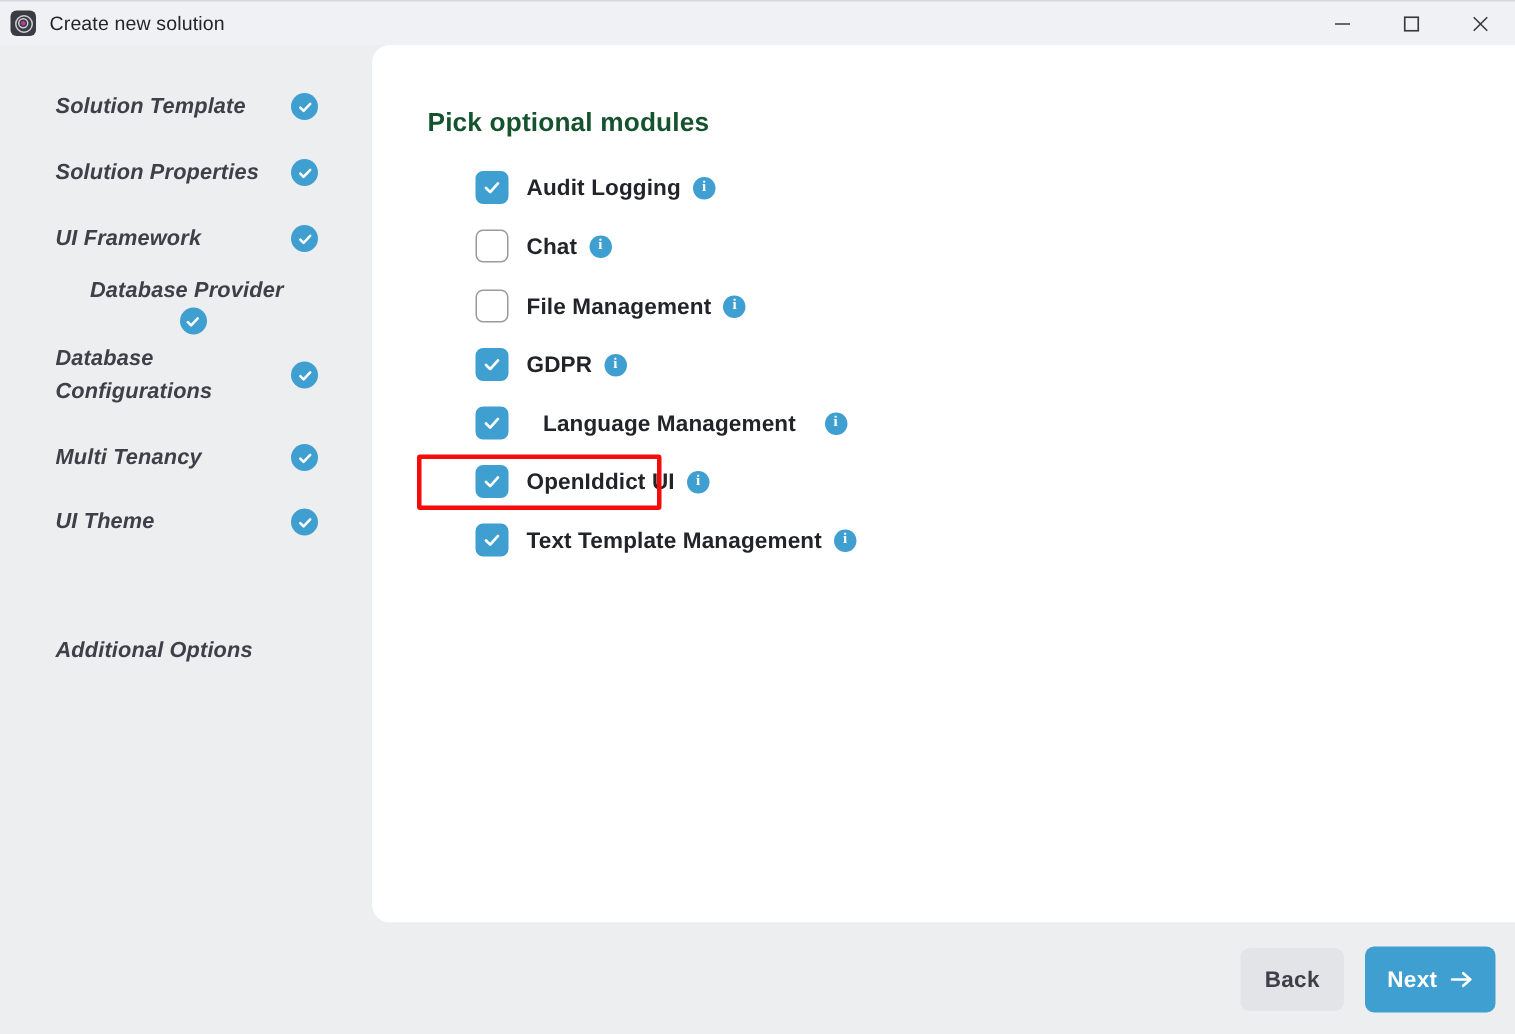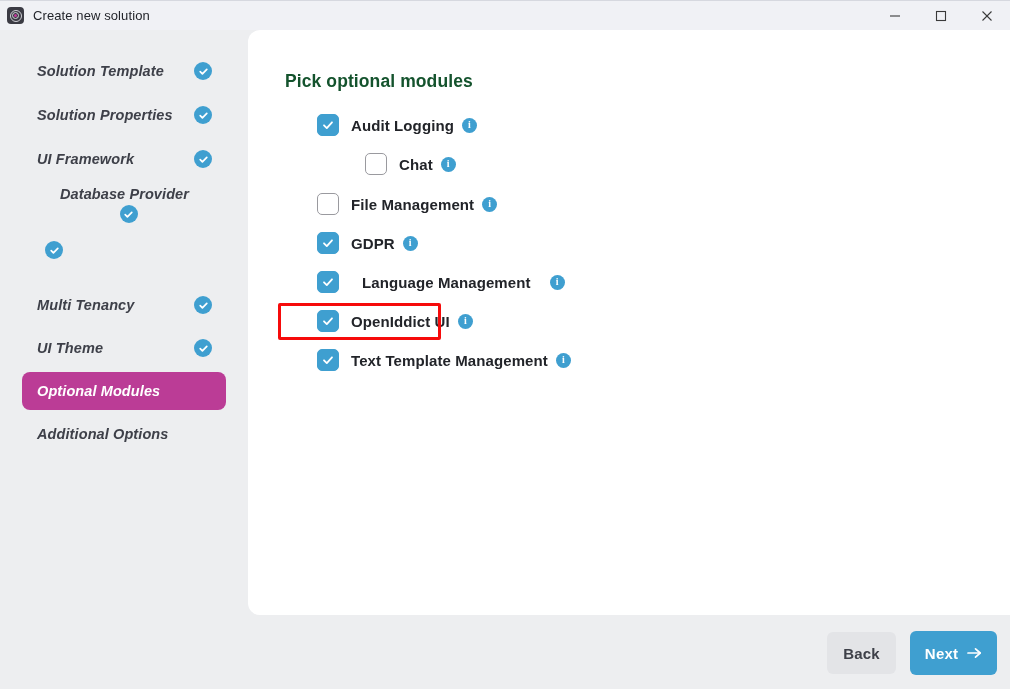--- a/index.html
+++ b/index.html
@@ -310,20 +310,21 @@
     </div>
     <div class="nav-item" style="top: 153px; height: 38px; flex-direction: column;">
       <div class="nav-label">Database Provider</div>
       <div class="check-badge">
         <svg width="11" height="11" viewBox="0 0 11 11">
           <polyline points="2.2,5.7 4.4,7.9 8.8,3.3" fill="none" stroke="#ffffff" stroke-width="1.7" stroke-linecap="round" stroke-linejoin="round"></polyline>
         </svg>
       </div>
     </div>
     <div class="nav-item" style="top: 192px; height: 56px;">
+      <div class="nav-label">Database Configurations</div>
       <div class="check-badge">
         <svg width="11" height="11" viewBox="0 0 11 11">
           <polyline points="2.2,5.7 4.4,7.9 8.8,3.3" fill="none" stroke="#ffffff" stroke-width="1.7" stroke-linecap="round" stroke-linejoin="round"></polyline>
         </svg>
       </div>
     </div>
     <div class="nav-item" style="top: 256px; height: 38px;">
       <div class="nav-label">Multi Tenancy</div>
       <div class="check-badge">
         <svg width="11" height="11" viewBox="0 0 11 11">
@@ -331,43 +332,40 @@
         </svg>
       </div>
     </div>
     <div class="nav-item" style="top: 299px; height: 38px;">
       <div class="nav-label">UI Theme</div>
       <div class="check-badge">
         <svg width="11" height="11" viewBox="0 0 11 11">
           <polyline points="2.2,5.7 4.4,7.9 8.8,3.3" fill="none" stroke="#ffffff" stroke-width="1.7" stroke-linecap="round" stroke-linejoin="round"></polyline>
         </svg>
       </div>
-    </div>
-    <div class="nav-item active" style="top: 342px; height: 38px;">
-      <div class="nav-label">Optional Modules</div>
     </div>
     <div class="nav-item" style="top: 385px; height: 38px;">
       <div class="nav-label">Additional Options</div>
     </div>
   </div>
 
 <div class="panel">
   <div class="panel-heading">Pick optional modules</div>
 </div>
 <div id="modules-host">
     <div class="module-row" style="top: 112px; left: 285px; position: absolute;">
       <div class="cbox checked">
         <svg width="14" height="14" viewBox="0 0 14 14">
           <polyline points="3,7.3 5.8,10.1 11,4.3" fill="none" stroke="#ffffff" stroke-width="1.8" stroke-linecap="round" stroke-linejoin="round"></polyline>
         </svg>
       </div>
       <div class="module-label">Audit Logging</div>
       <div class="info-icon">i</div>
     </div>
-    <div class="module-row" style="top: 151px; left: 285px; position: absolute; margin-left: 48px;">
+    <div class="module-row" style="top: 151px; left: 285px; position: absolute;">
       <div class="cbox unchecked"></div>
       <div class="module-label">Chat</div>
       <div class="info-icon">i</div>
     </div>
     <div class="module-row" style="top: 191px; left: 285px; position: absolute;">
       <div class="cbox unchecked"></div>
       <div class="module-label">File Management</div>
       <div class="info-icon">i</div>
     </div>
     <div class="module-row" style="top: 230px; left: 285px; position: absolute;">

